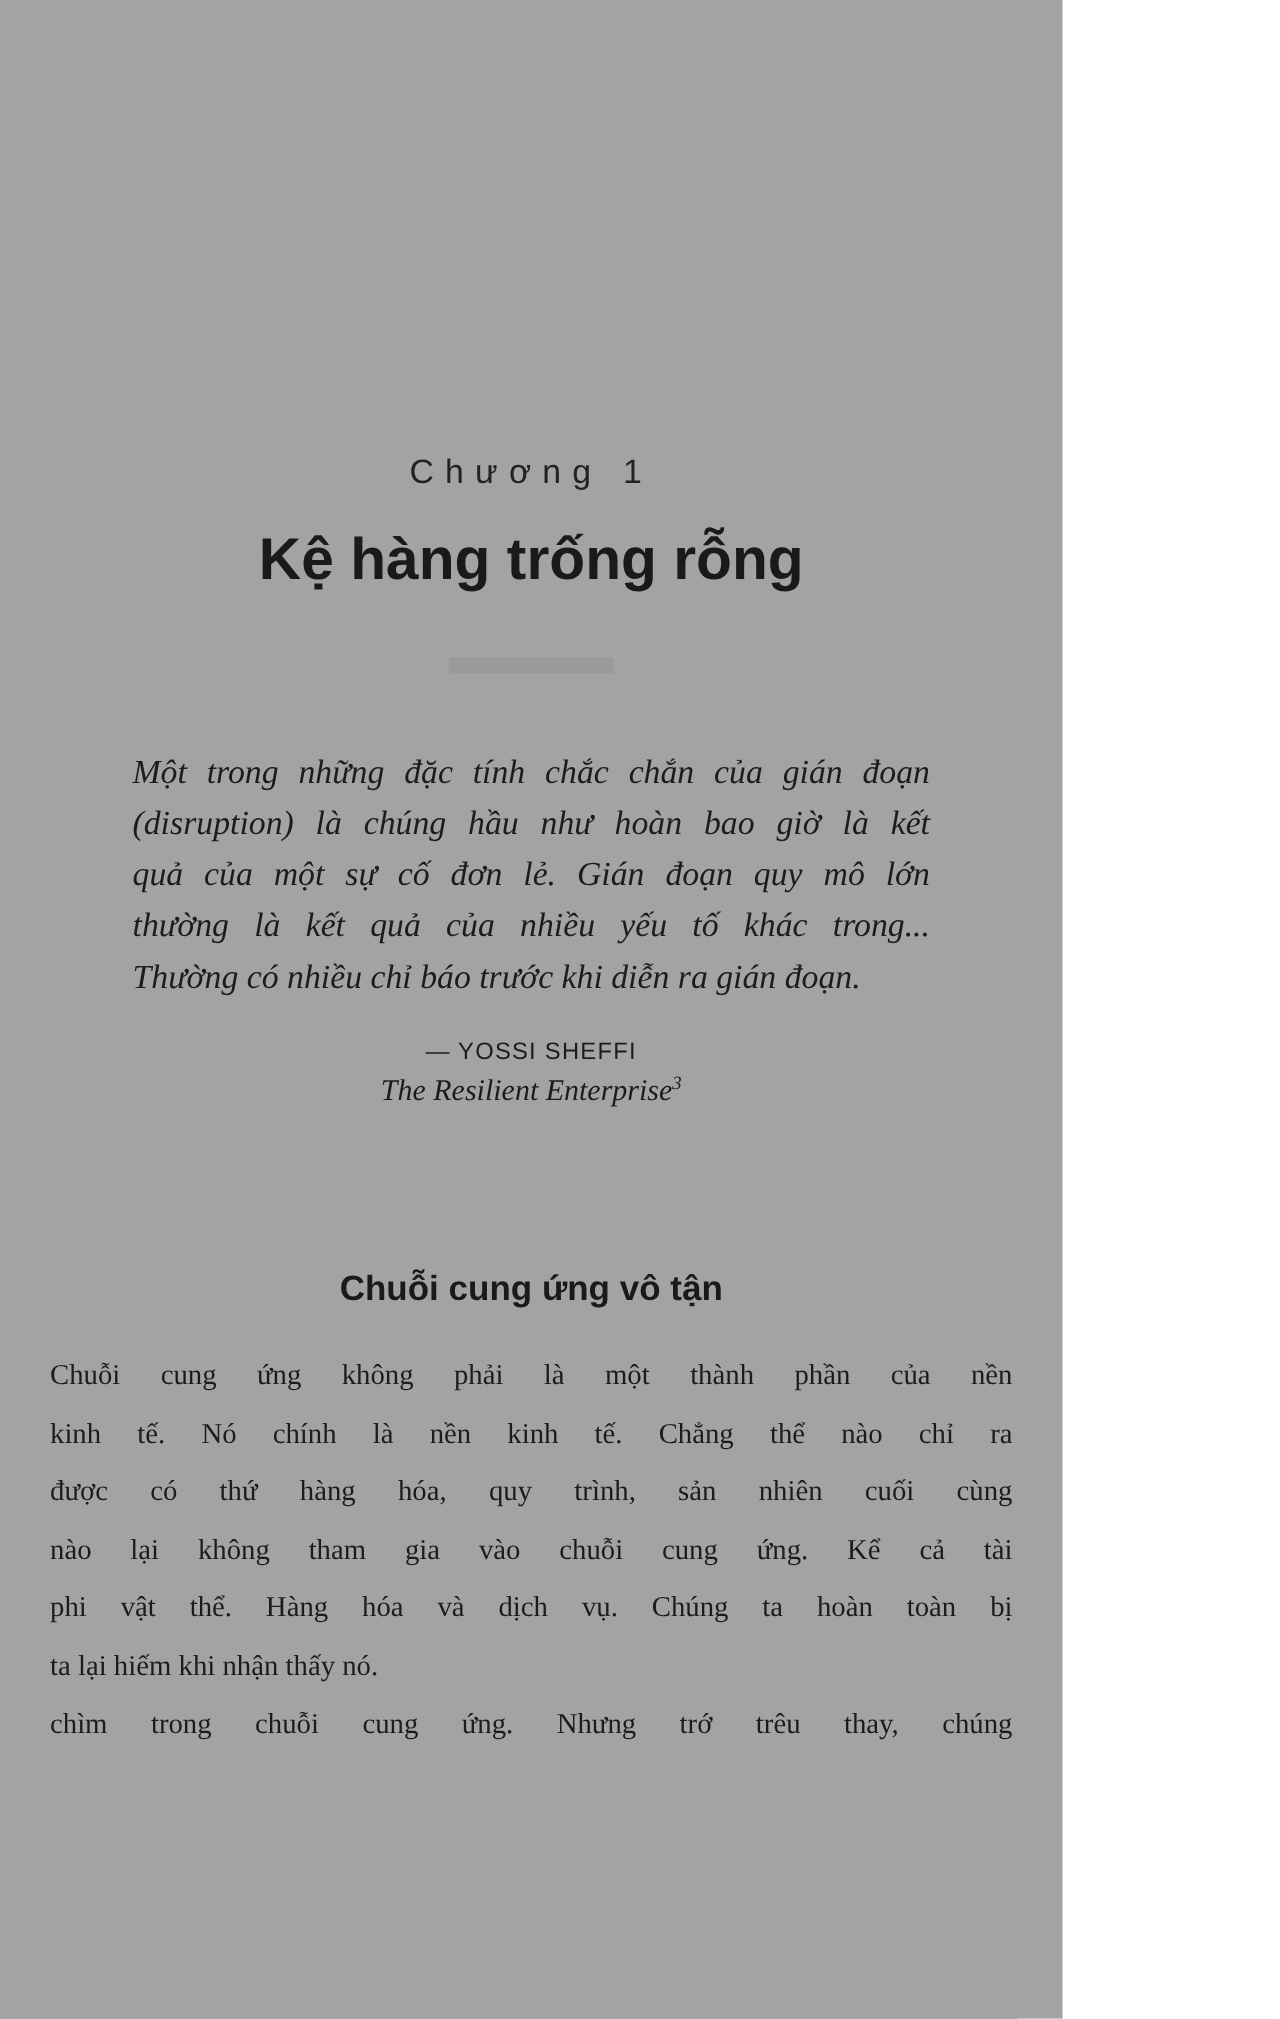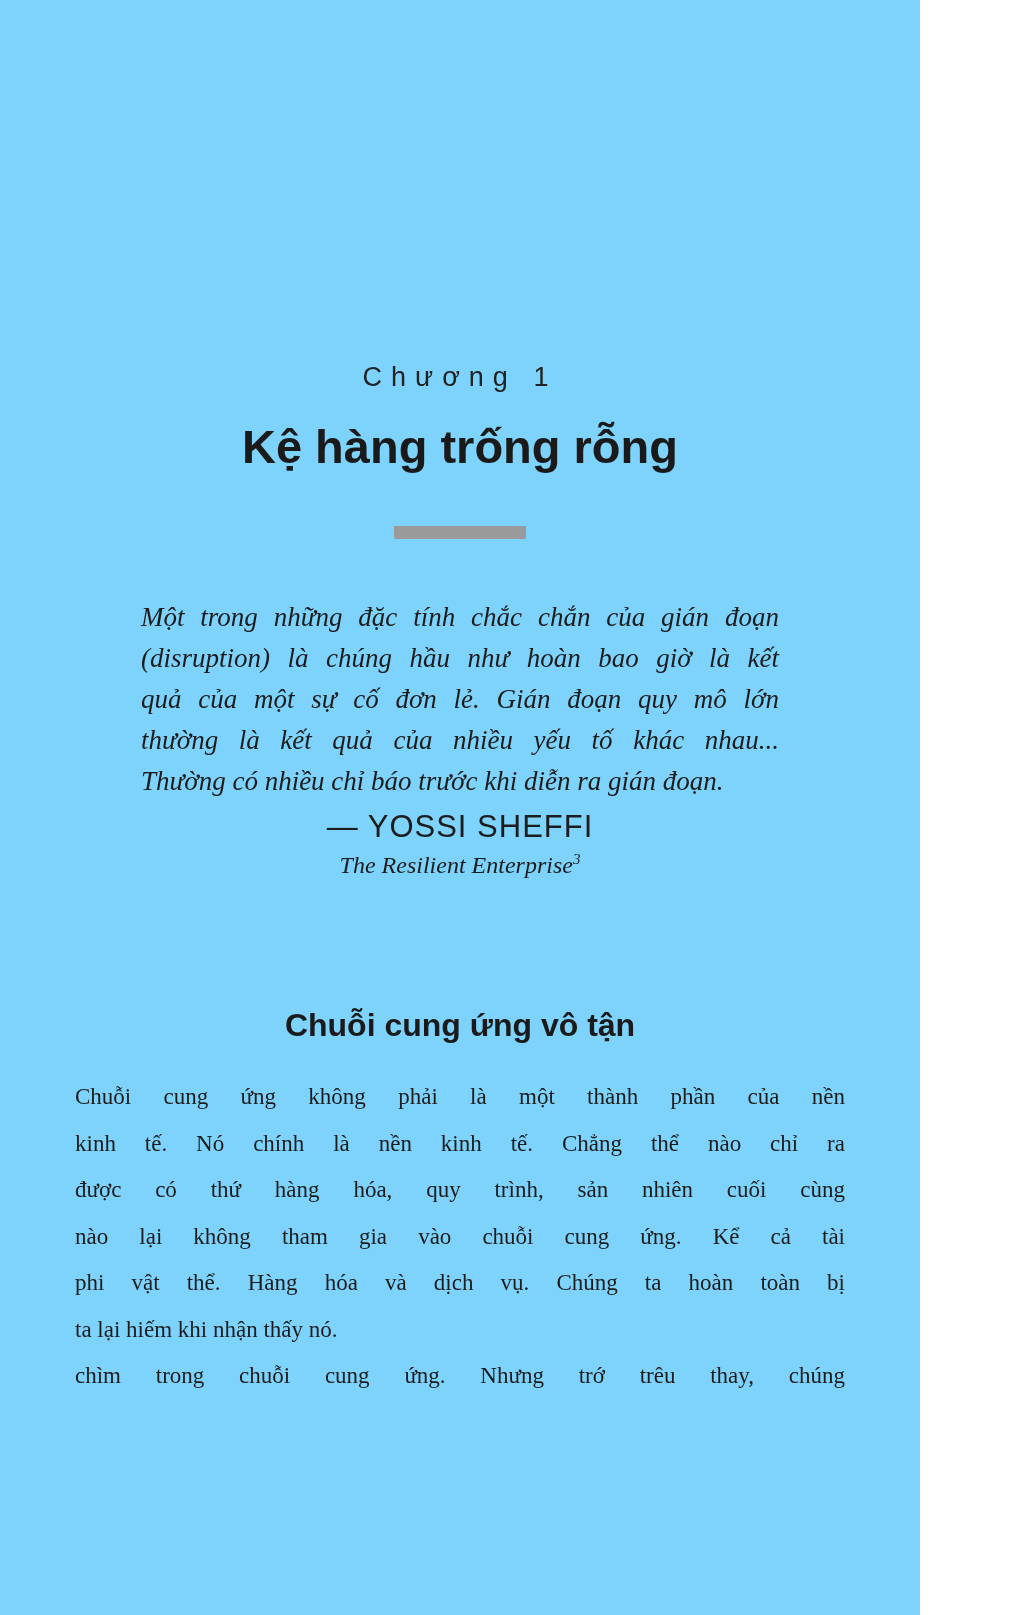--- a/index.html
+++ b/index.html
@@ -2,23 +2,23 @@
 <html><head>
 <meta charset="utf-8">
 <style>
   html, body {
     margin: 0;
     padding: 0;
     background: #ffffff;
   }
   .page {
     position: relative;
-    width: 920px;
+    width: 850px;
     height: 1615px;
-    background: #7dd3fc;
+    background: #a3a3a3;
     color: #1c1c1c;
     font-family: "Liberation Serif", serif;
     overflow: hidden;
     box-sizing: border-box;
   }
   .chapter-label {
     margin-top: 362px;
     text-align: center;
     font-family: "Liberation Sans", sans-serif;
     font-size: 27px;
@@ -49,43 +49,43 @@
   }
   .quote-line {
     text-align: justify;
     text-align-last: justify;
   }
   .quote-line.last {
     text-align: left;
     text-align-last: left;
   }
   .attribution {
-    margin-top: 7px;
+    margin-top: 29px;
     text-align: center;
     font-family: "Liberation Sans", sans-serif;
-    font-size: 31px;
+    font-size: 19px;
     letter-spacing: 1px;
     color: #1c1c1c;
   }
   .source-line {
     margin-top: 6px;
     text-align: center;
     font-style: italic;
     font-size: 24px;
     color: #1c1c1c;
   }
   .source-line sup {
     font-size: 15px;
   }
   .section-heading {
     margin-top: 128px;
     text-align: center;
     font-family: "Liberation Sans", sans-serif;
     font-weight: bold;
-    font-size: 32px;
+    font-size: 28px;
     color: #1a1a1a;
   }
   .body-block {
     width: 770px;
     margin: 30px auto 0 auto;
     font-size: 23px;
     line-height: 46.5px;
     color: #1c1c1c;
   }
   .body-line {
@@ -105,21 +105,21 @@
   <div class="chapter-label">Chương 1</div>
 
   <h1 class="chapter-title">Kệ hàng trống rỗng</h1>
 
   <div class="divider"></div>
 
   <div class="quote-block">
     <div class="quote-line">Một trong những đặc tính chắc chắn của gián đoạn</div>
     <div class="quote-line">(disruption) là chúng hầu như hoàn bao giờ là kết</div>
     <div class="quote-line">quả của một sự cố đơn lẻ. Gián đoạn quy mô lớn</div>
-    <div class="quote-line">thường là kết quả của nhiều yếu tố khác nhau...</div>
+    <div class="quote-line">thường là kết quả của nhiều yếu tố khác trong...</div>
     <div class="quote-line last">Thường có nhiều chỉ báo trước khi diễn ra gián đoạn.</div>
   </div>
 
   <div class="attribution">— YOSSI SHEFFI</div>
 
   <div class="source-line">
     <span>The Resilient Enterprise</span><sup>3</sup>
   </div>
 
   <h2 class="section-heading">Chuỗi cung ứng vô tận</h2>

